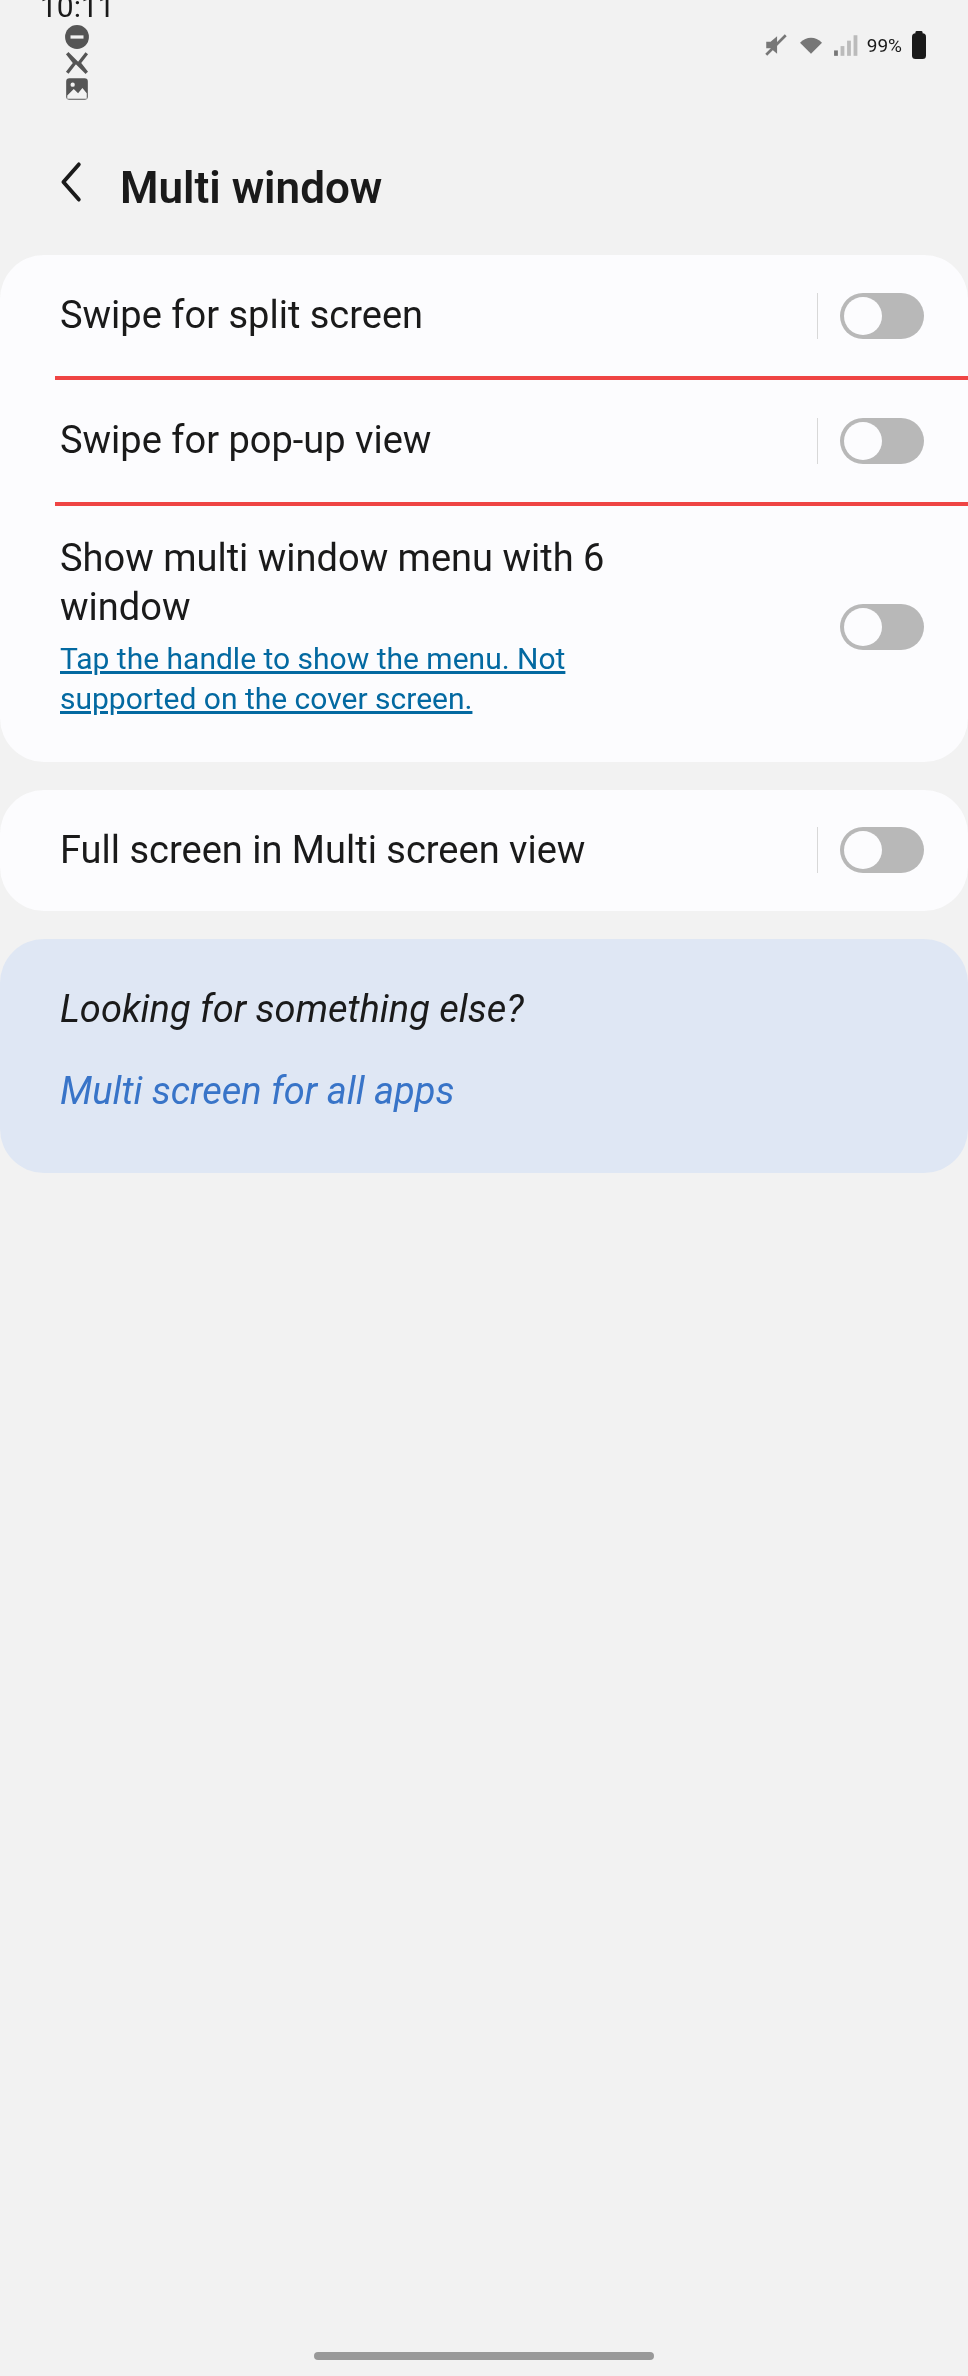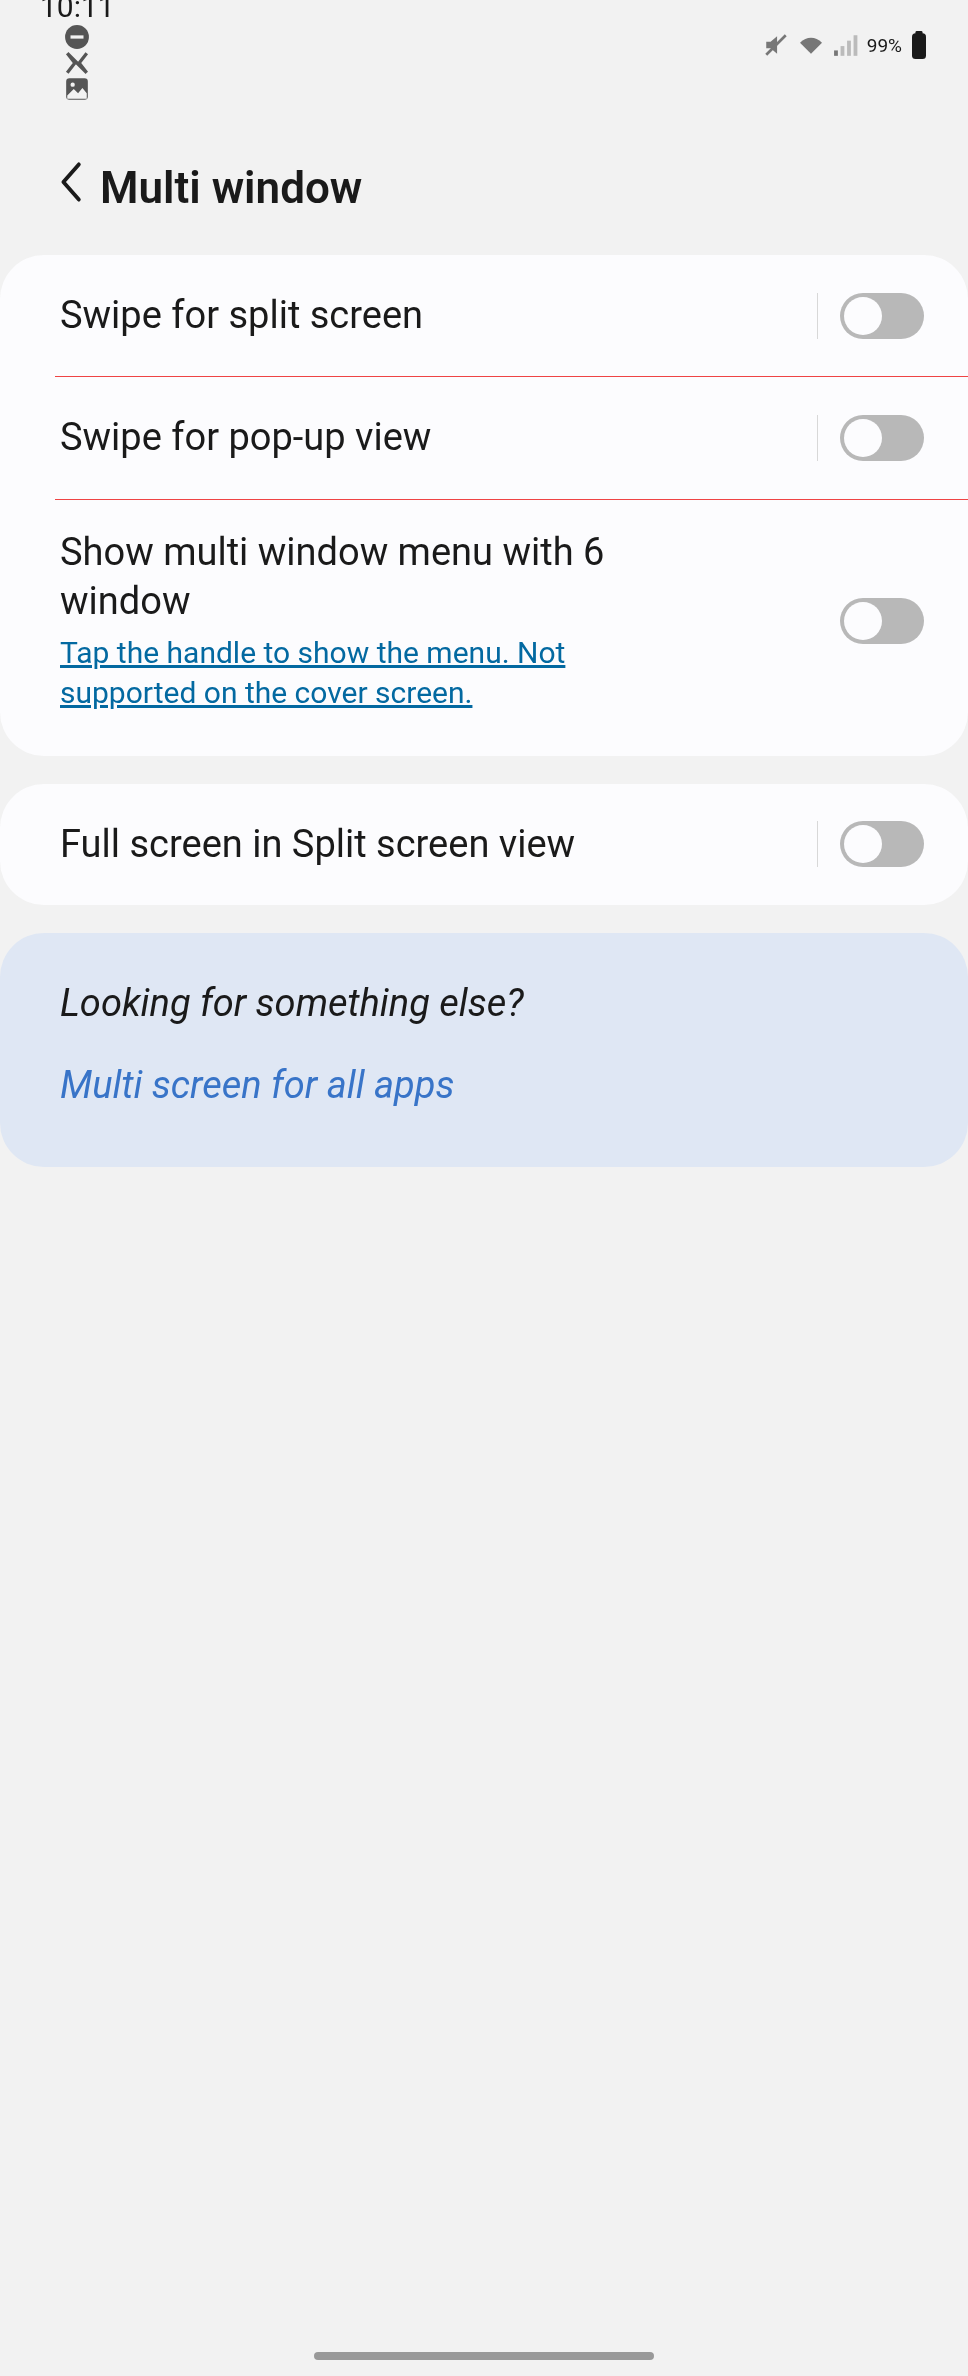--- a/index.html
+++ b/index.html
@@ -44,21 +44,21 @@
     }
     .status-battery {
       font-size: 19px;
       color: #1a1a1a;
       font-weight: 400;
     }
     .header {
       display: flex;
       align-items: center;
       padding: 80px 40px 40px 56px;
-      gap: 16px;
+      gap: 36px;
     }
     .back-arrow {
       font-size: 44px;
       color: #1a1a1a;
       font-weight: 300;
     }
     .title {
       font-size: 44px;
       color: #1a1a1a;
       font-weight: 600;
@@ -69,21 +69,21 @@
       margin: 0 0 28px 0;
     }
     .setting-row {
       display: flex;
       align-items: center;
       justify-content: space-between;
       padding: 36px 44px 36px 60px;
       min-height: 98px;
     }
     .setting-row.with-divider {
-      border-bottom: 1px solid #ef4444;
+      border-bottom: 4px solid #ef4444;
       margin-left: 55px;
       padding-left: 5px;
     }
     .setting-row.with-divider .setting-text {
       margin-left: 0;
     }
     .setting-text {
       flex: 1;
       display: flex;
       flex-direction: column;
@@ -250,21 +250,21 @@
     </div>
     <div class="toggle-wrap">
       <div class="toggle"></div>
     </div>
   </div>
 </div>
 
 <div class="card">
   <div class="setting-row">
     <div class="setting-text">
-      <span class="setting-label">Full screen in Split screen view</span>
+      <span class="setting-label">Full screen in Multi screen view</span>
     </div>
     <div class="toggle-wrap">
       <div class="toggle-divider"></div>
       <div class="toggle"></div>
     </div>
   </div>
 </div>
 
 <div class="info-card">
   <div class="info-heading">Looking for something else?</div>

